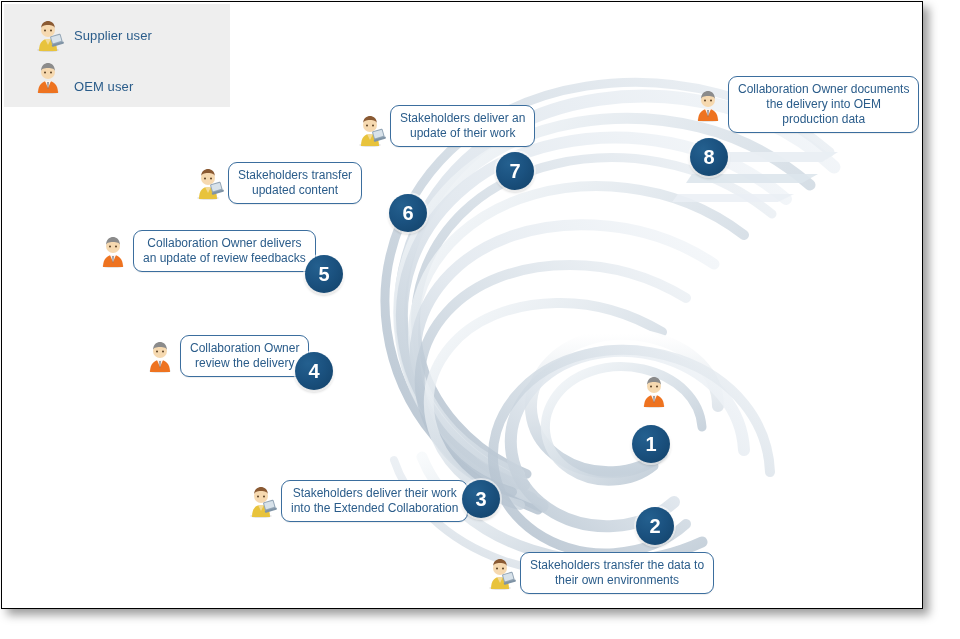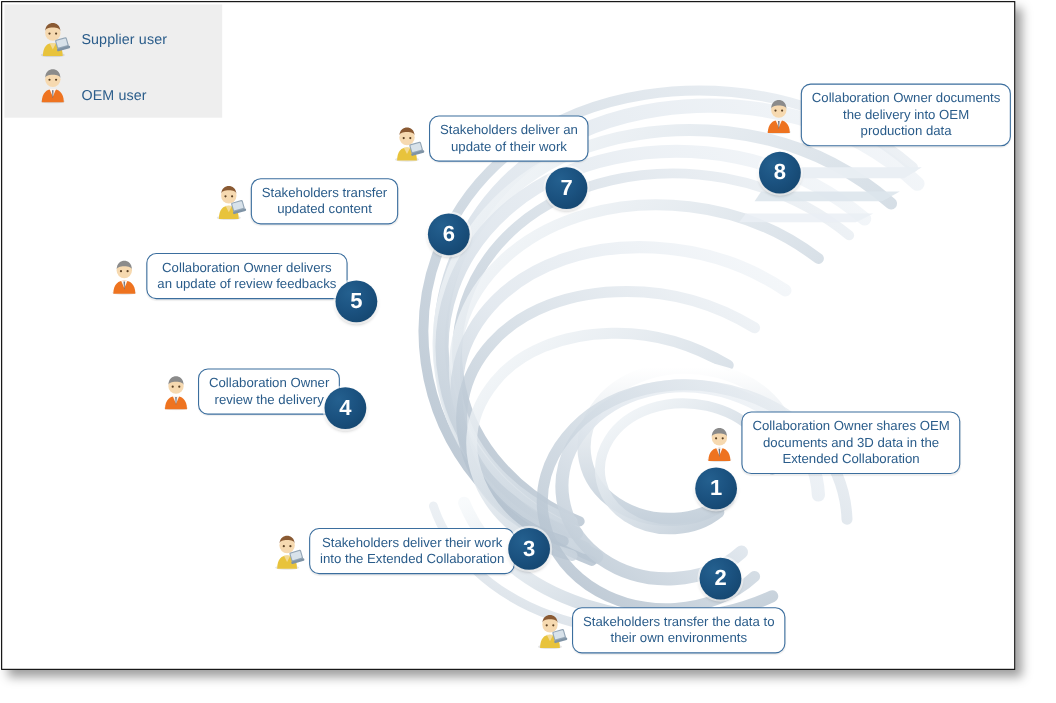--- a/index.html
+++ b/index.html
@@ -20,21 +20,21 @@
     border:1px solid #000000;
     background:#ffffff;
     box-shadow:6px 6px 9px rgba(0,0,0,0.38);
     box-sizing:border-box;
   }
 
   
   #legend{
     position:absolute;
     left:2px;top:2px;
-    width:198px;height:103px;
+    width:226px;height:103px;
     background:#eeeeee;
   }
   .legend-row{
     position:absolute;
     display:flex;align-items:center;
     gap:10px;
   }
   .legend-row.r1{left:28px;top:14px;}
   .legend-row.r2{left:28px;top:56px;align-items:flex-end;}
   .legend-label{
@@ -347,23 +347,20 @@
           <ellipse cx="16" cy="32" rx="11" ry="2.2" fill="#000" opacity="0.10"></ellipse>
           <path d="M6 33 C6 24 11 21 16 21 C21 21 26 24 26 33 Z" fill="#ee7320"></path>
           <path d="M13 21 L16 28 L19 21 Z" fill="#ffffff" opacity="0.92"></path>
           <path d="M15.3 22 L16.7 22 L16.2 29 L15.8 29 Z" fill="#6b7280"></path>
           <circle cx="16" cy="12" r="7" fill="#f6d9b0"></circle>
           <path d="M9 11.5 C9 5 13 3 16 3 C19 3 23 5 23 11.5 C23 9 20 8 16 8 C12 8 9 9 9 11.5 Z" fill="#8b8b8b"></path>
           <circle cx="13" cy="12.5" r="1" fill="#5a4024"></circle>
             <circle cx="19" cy="12.5" r="1" fill="#5a4024"></circle>
         </svg>
       </span>
-      <span class="bubble">Collaboration Owner shares OEM
-documents and 3D data in the
-Extended Collaboration</span>
     </div>
 
     <div class="badge" style="left:630px;top:423px;">1</div>
     <div class="badge" style="left:634px;top:505px;">2</div>
     <div class="badge" style="left:460px;top:478px;">3</div>
     <div class="badge" style="left:293px;top:350px;">4</div>
     <div class="badge" style="left:303px;top:253px;">5</div>
     <div class="badge" style="left:387px;top:192px;">6</div>
     <div class="badge" style="left:494px;top:150px;">7</div>
     <div class="badge" style="left:688px;top:136px;">8</div>

